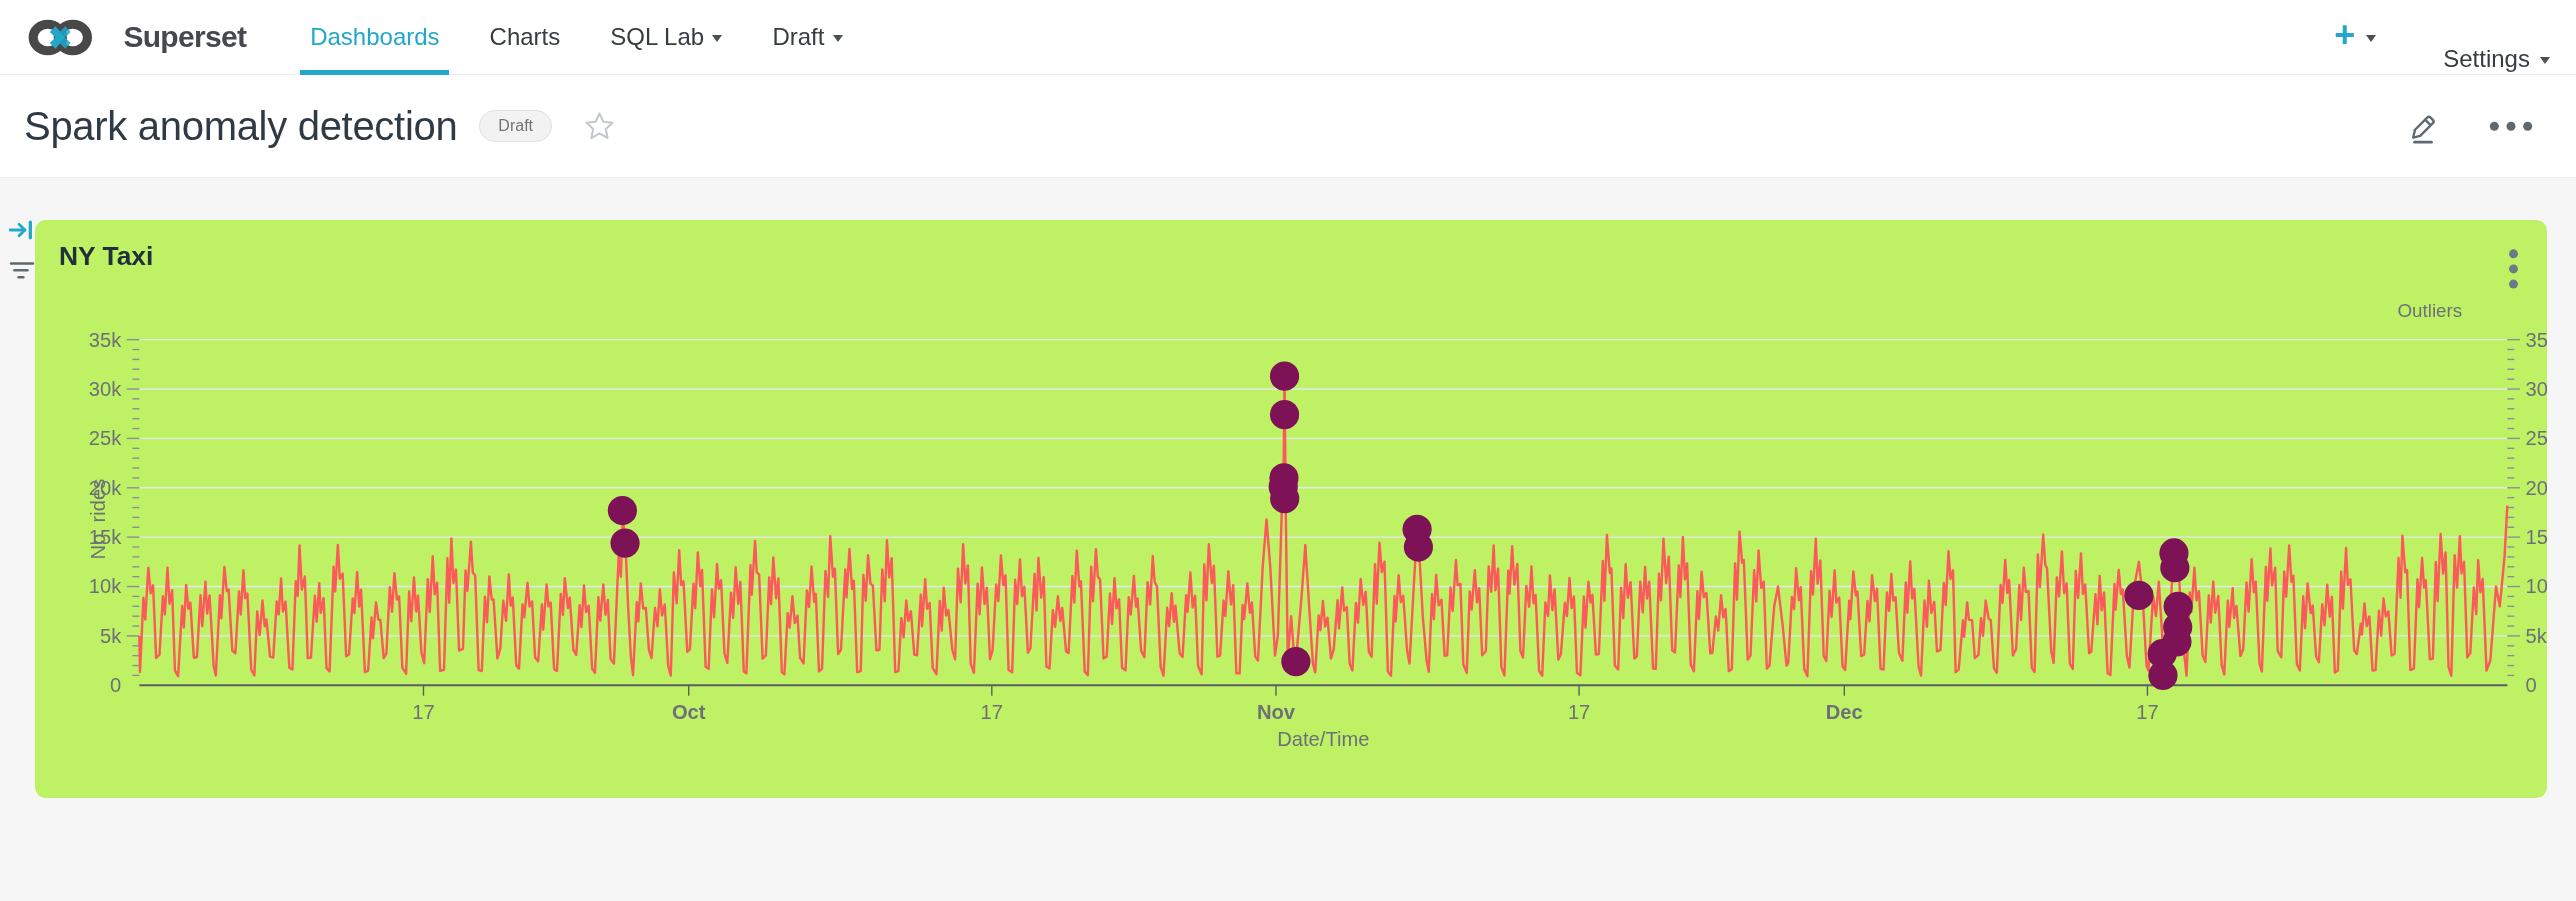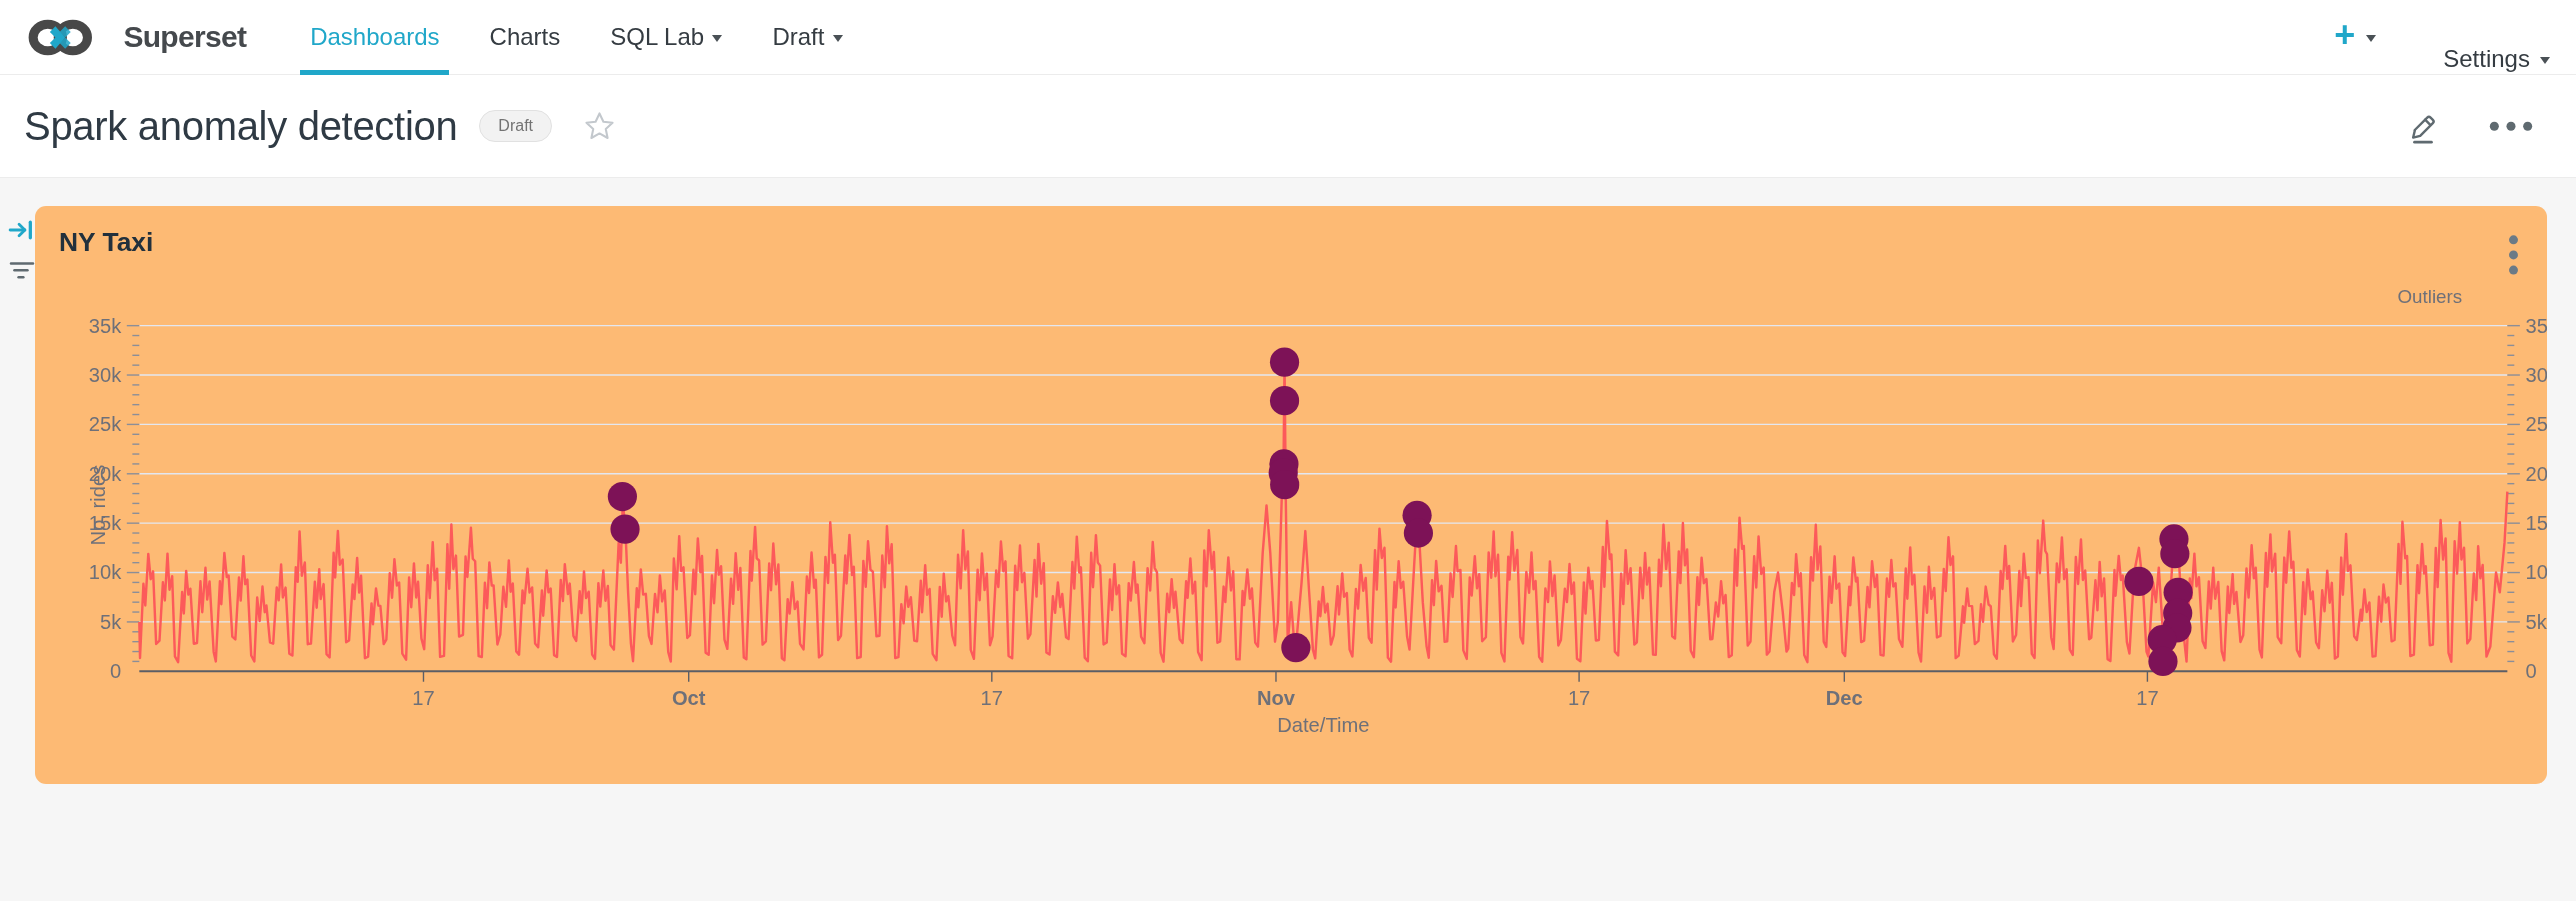--- a/index.html
+++ b/index.html
@@ -47,22 +47,22 @@
   }
   .fav-star svg{width:33px;height:33px;display:block;cursor:pointer;}
   .titlebar-right{margin-left:auto;display:flex;align-items:center;gap:46px;padding-right:18px;}
   .icon-btn{cursor:pointer;display:flex;align-items:center;justify-content:center;}
   
   .dash{position:relative;height:723px;background:#f6f6f6;}
   .rail-icon{position:absolute;cursor:pointer;}
   .rail-expand{left:7px;top:38px;}
   .rail-filter{left:8.3px;top:82px;}
   .chart-card{
-    position:absolute;left:35px;top:28px;width:2512px;height:578px;
-    background:#fdba74;border-radius:11px;text-align:right;
+    position:absolute;left:35px;top:42px;width:2512px;height:578px;
+    background:#bef264;border-radius:11px;text-align:right;
   }
   .card-title{position:absolute;left:24px;top:21px;font-size:26.4px;font-weight:700;color:#22303c;margin:0;}
   .kebab{position:absolute;right:28px;top:28px;cursor:pointer;}
   .chart-svg{position:absolute;left:0;top:0;width:2512px;height:578px;}
   .chart-svg text{font-family:"Liberation Sans", sans-serif;}
 </style>
 </head>
 <body>
 
 <div class="nav">

